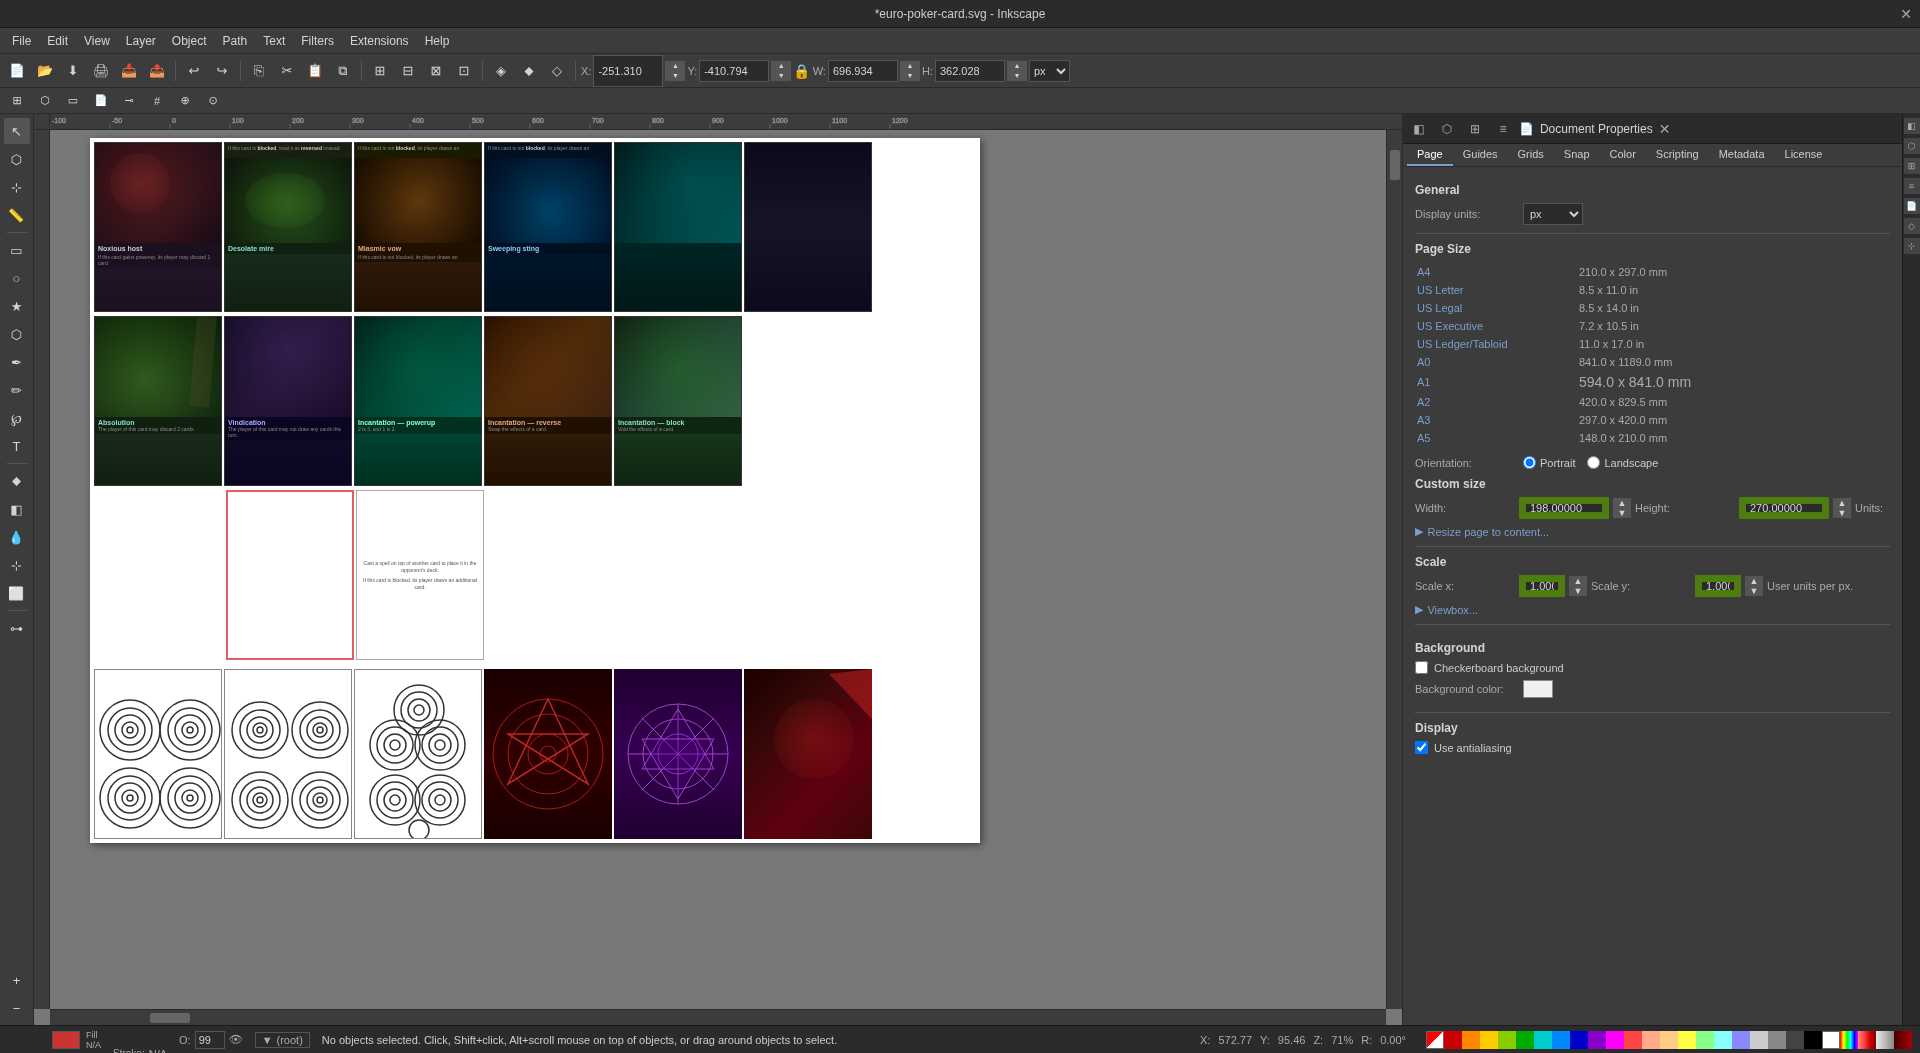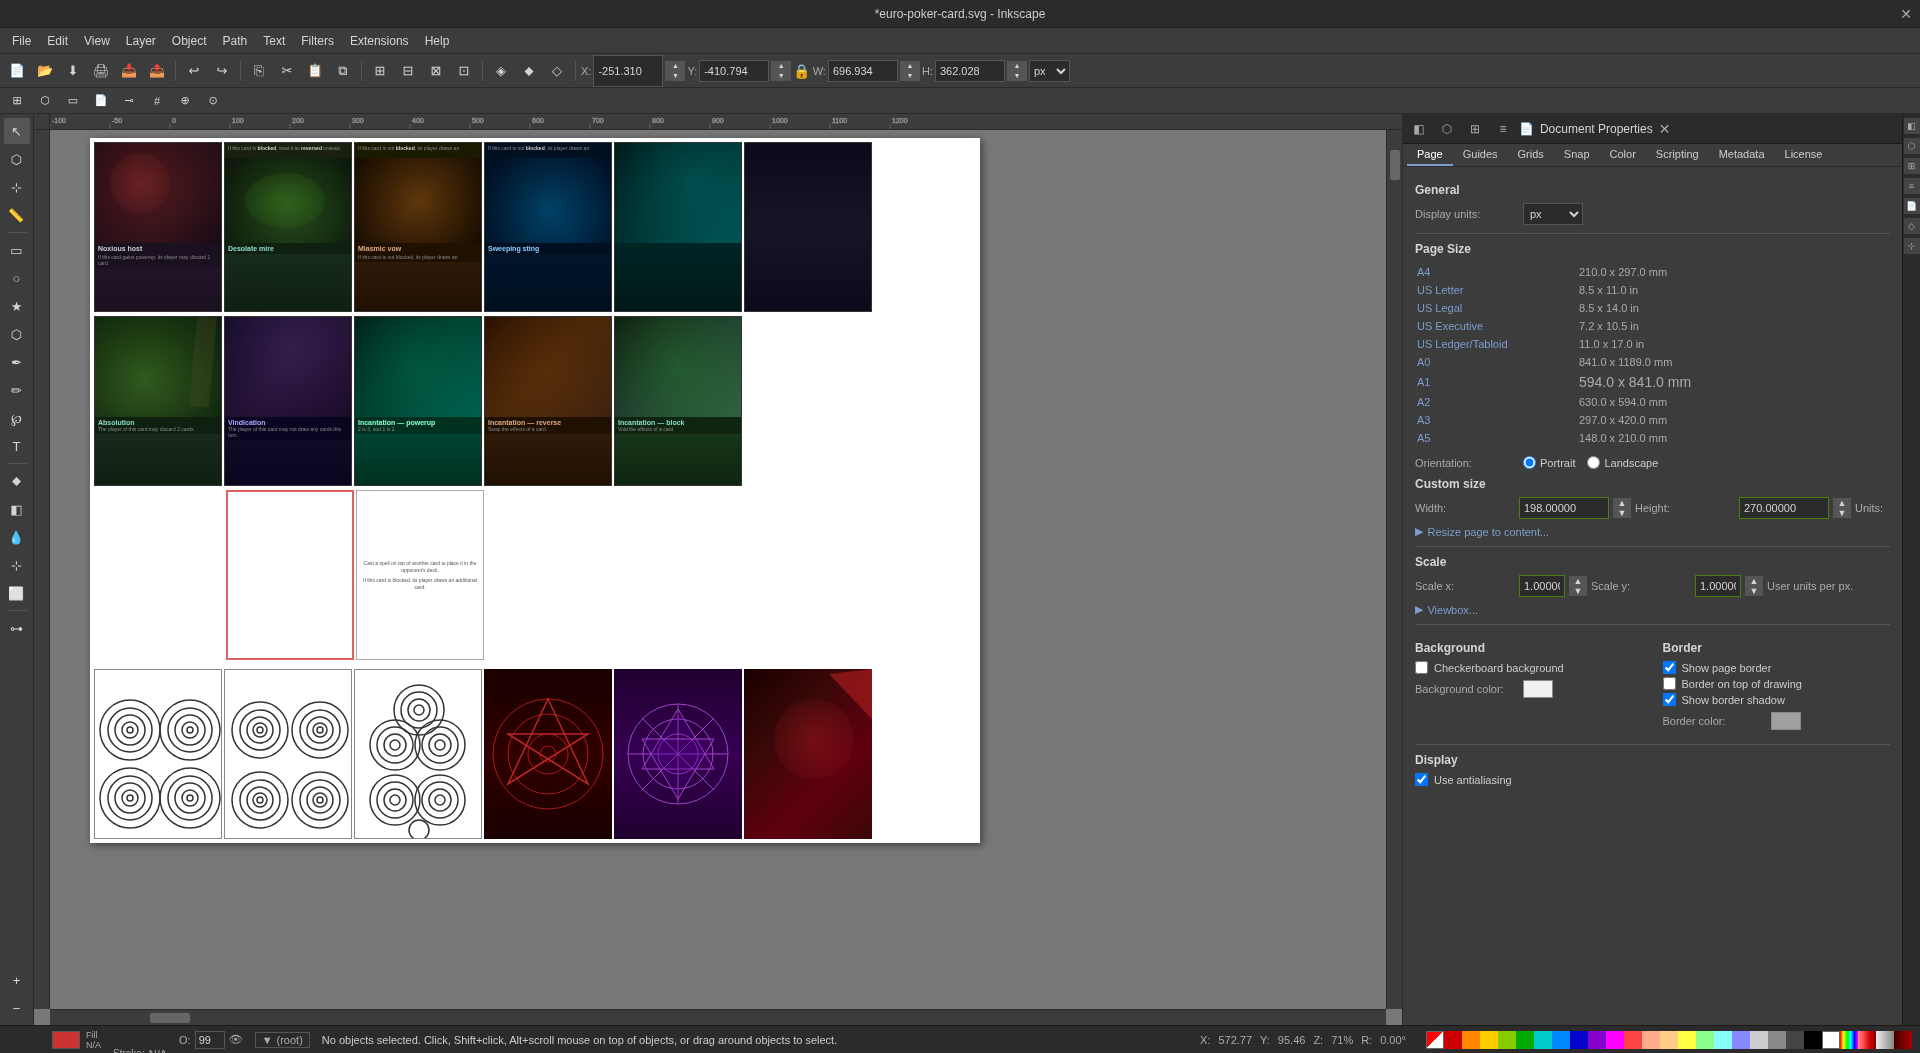--- a/index.html
+++ b/index.html
@@ -223,21 +223,21 @@
       padding: 2px 0;
     }
     .input-row {
       display: flex;
       align-items: center;
       gap: 4px;
       margin-bottom: 6px;
     }
     .prop-input {
       background: #2b2b2b;
-      border: 1px solid #4d7c0f;
+      border: 7px solid #4d7c0f;
       color: #d4d4d4;
       font-size: 11px;
       padding: 2px 4px;
       width: 90px;
       height: 22px;
     }
     .prop-input-sm {
       width: 46px;
     }
     .stepper-btn {
@@ -822,21 +822,21 @@
         <tr>
           <td style="color:#7b9ecc;cursor:pointer;">A0</td>
           <td style="color:#aaa;font-size:11px;">841.0 x 1189.0 mm</td>
         </tr>
         <tr>
           <td style="color:#7b9ecc;cursor:pointer;">A1</td>
           <td style="color:#aaa;font-size:14px;">594.0 x 841.0 mm</td>
         </tr>
         <tr>
           <td style="color:#7b9ecc;cursor:pointer;">A2</td>
-          <td style="color:#aaa;font-size:11px;">630.0 x 594.0 mm</td>
+          <td style="color:#aaa;font-size:11px;">420.0 x 829.5 mm</td>
         </tr>
         <tr>
           <td style="color:#7b9ecc;cursor:pointer;">A3</td>
           <td style="color:#aaa;font-size:11px;">297.0 x 420.0 mm</td>
         </tr>
         <tr>
           <td style="color:#7b9ecc;cursor:pointer;">A5</td>
           <td style="color:#aaa;font-size:11px;">148.0 x 210.0 mm</td>
         </tr>
       </tbody>
@@ -908,39 +908,20 @@
       <div class="two-col">
         <div class="col-half">
           <div class="section-title">Background</div>
           <label class="checkbox-label">
             <input type="checkbox" style="">
             <span>Checkerboard background</span>
           </label>
           <div class="prop-row" style="margin-top:6px;">
             <span class="prop-label">Background color:</span>
             <div class="color-swatch" style="background:#f0f0f0;width:30px;height:18px;border:1px solid #888;"></div>
-          </div>
-        </div>
-        <div class="col-half">
-          <div class="section-title">Border</div>
-          <label class="checkbox-label">
-            <input type="checkbox" checked="" style="">
-            <span>Show page border</span>
-          </label>
-          <label class="checkbox-label" style="margin-top:3px;">
-            <input type="checkbox" style="">
-            <span>Border on top of drawing</span>
-          </label>
-          <label class="checkbox-label" style="margin-top:3px;">
-            <input type="checkbox" checked="" style="">
-            <span>Show border shadow</span>
-          </label>
-          <div class="prop-row" style="margin-top:6px;">
-            <span class="prop-label">Border color:</span>
-            <div class="color-swatch" style="background:#a0a0a0;width:30px;height:18px;border:1px solid #888;"></div>
           </div>
         </div>
       </div>
 
       <div class="divider"></div>
 
       <div class="section-title">Display</div>
       <label class="checkbox-label">
         <input type="checkbox" checked="" style="">
         <span>Use antialiasing</span>

